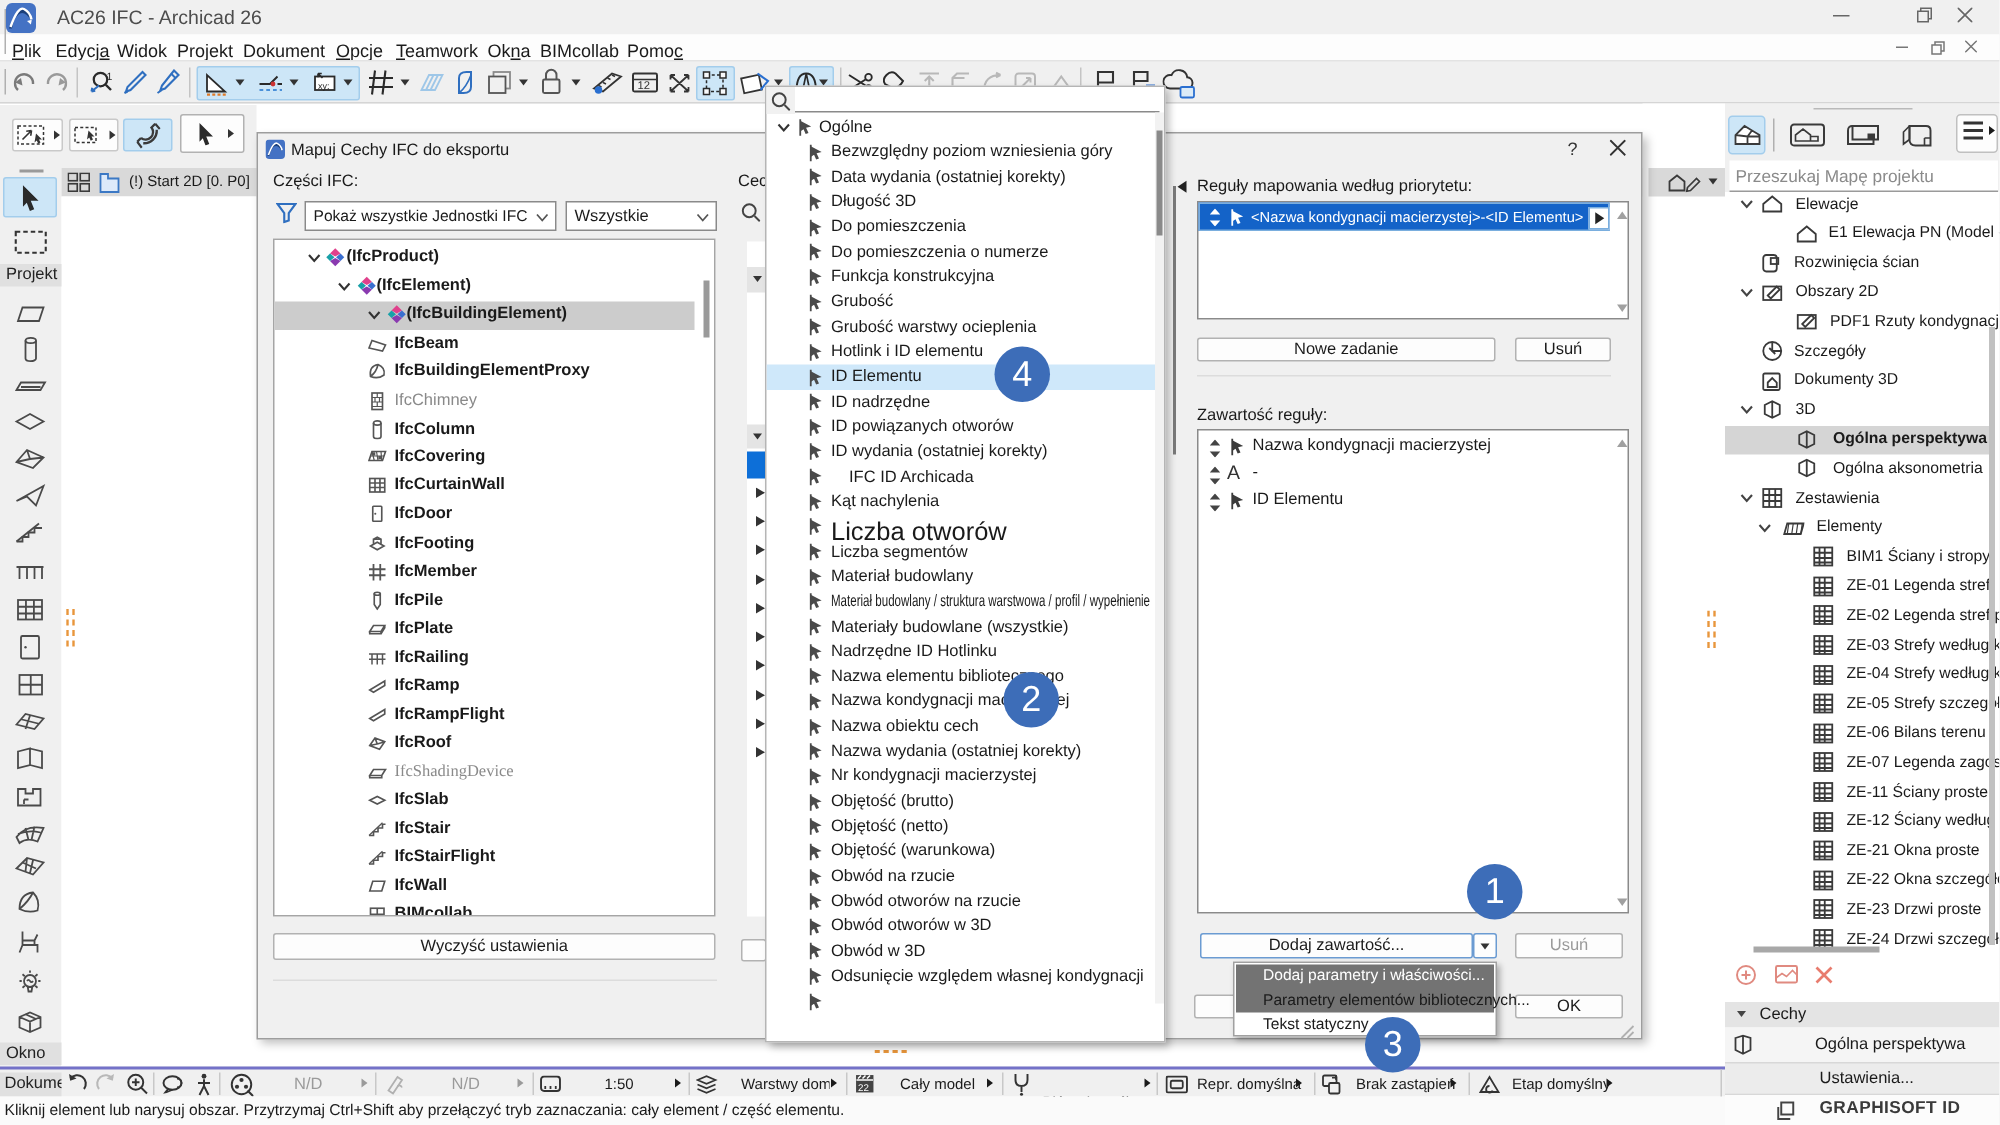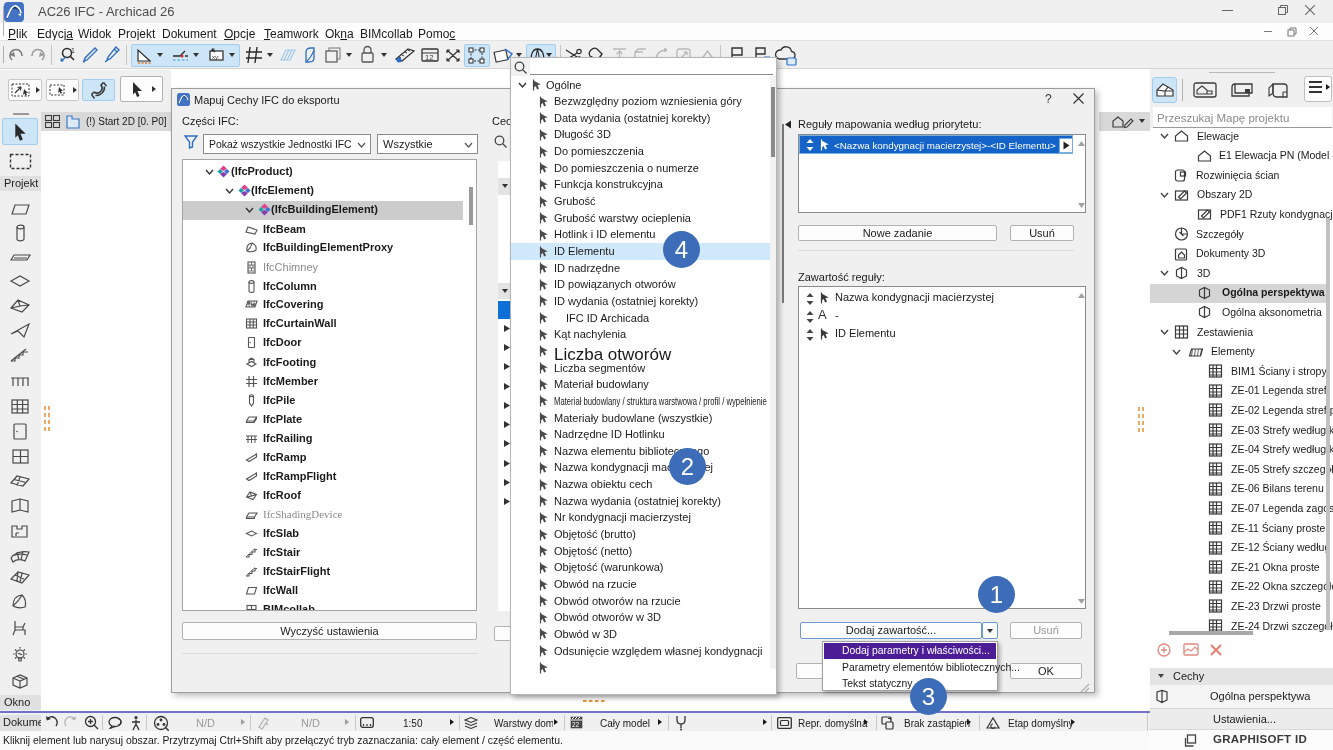--- a/index.html
+++ b/index.html
@@ -1104,21 +1104,21 @@
 <span class="abs" style="left:43px; top:586.6px; font-size:11px; white-space:nowrap;">Odsunięcie względem własnej kondygnacji</span>
 <svg class="abs" style="left:27px; top:603.75px;" width="11" height="12" viewBox="0 0 11 12">
         <path d="M2.5 0.5 V11.5" stroke="#4a4a4a" stroke-width="1.2"></path>
         <path d="M2.5 1.5 L9.8 5.4 L6.4 6.1 L8 9.6 L6.1 10.4 L4.7 7.1 L2.5 8.7 Z" fill="#4a4a4a"></path>
       </svg>
   </div>
   <span class="abs" style="left:259px; top:17px; width:6px; height:594px; background:#f2f2f2;"></span>
   <span class="abs" style="left:260px; top:29px; width:4px; height:70px; background:#8a8a8a;"></span>
 </div>
 <div class="abs" id="ddmenu">
-  <div class="abs" style="left:1px; top:1px; width:172px; height:16px; background:#4c1d95;">
+  <div class="abs" style="left:1px; top:1px; width:172px; height:32px; background:#737373;">
     <span class="abs" style="left:18px; top:2px; color:#fff; font-size:10.4px; white-space:nowrap;">Dodaj parametry i właściwości...</span>
   </div>
   <span class="abs" style="left:19px; top:19.5px; font-size:10.4px; white-space:nowrap;">Parametry elementów bibliotecznych...</span>
   <span class="abs" style="left:19px; top:35.5px; font-size:10.4px; white-space:nowrap;">Tekst statyczny</span>
 </div>
 <div class="circ" style="left:978px; top:576px;">1</div>
 <div class="circ" style="left:669px; top:448px;">2</div>
 <div class="circ" style="left:910px; top:678px;">3</div>
 <div class="circ" style="left:663px; top:231px;">4</div>
 

